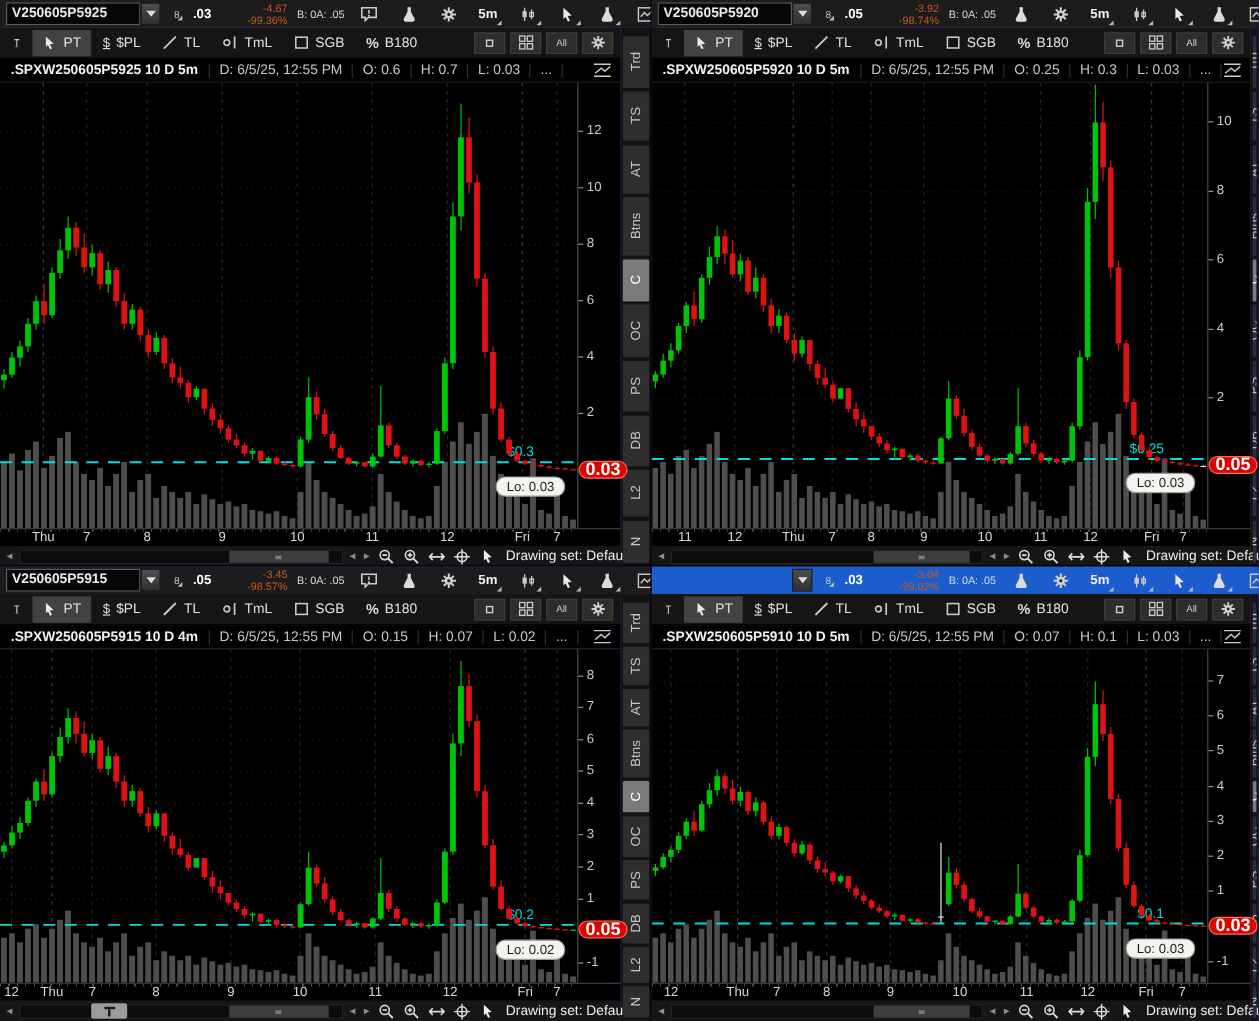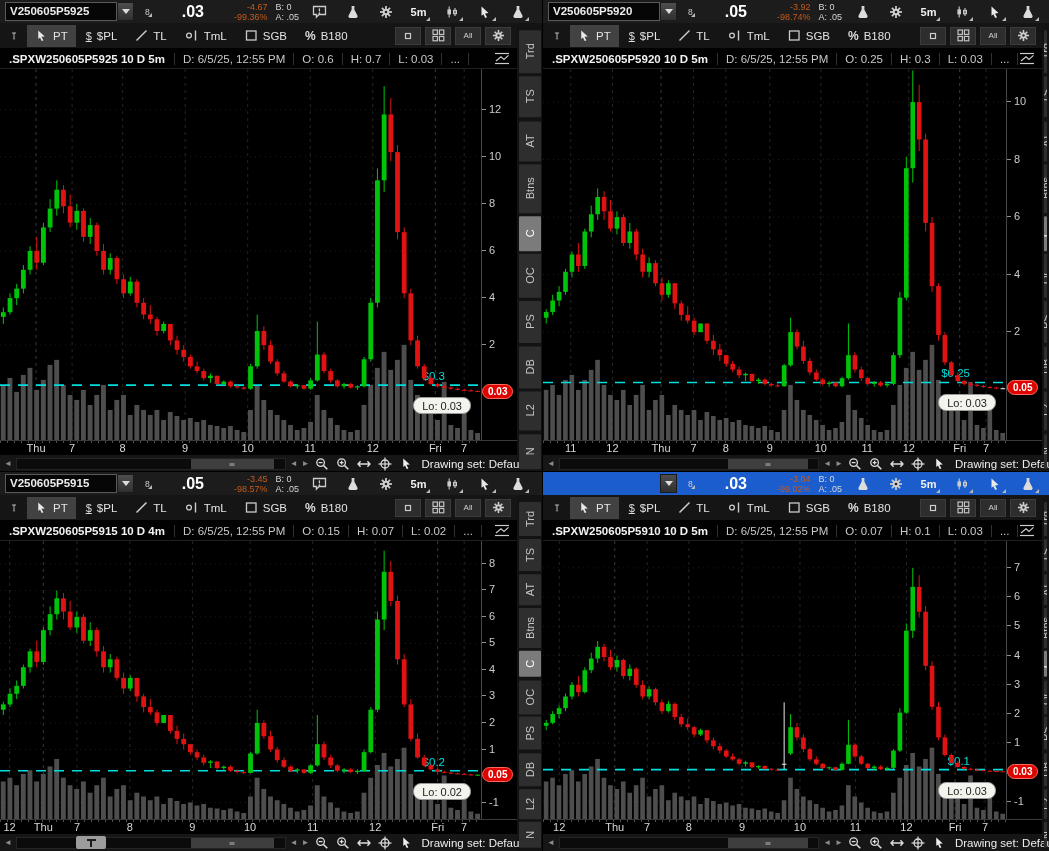--- a/index.html
+++ b/index.html
@@ -11,23 +11,23 @@
 
   
   .sym-toolbar { flex:0 0 23px; background:#1c1c1c; display:flex; align-items:center; padding:0 5px; gap:8px; }
   .panel.active .sym-toolbar { background:#1c5dce; }
   .combo { display:flex; height:19px; }
   .combo-text { width:112px; background:#060606; border:1px solid #5a5a5a; color:#ececec; font-size:11.5px; font-weight:bold; line-height:16px; padding:0 4px; white-space:nowrap; overflow:hidden; }
   .panel.active .combo-text { border-color:#8db2f5;margin-top:24px; }
   .combo-btn { width:17px; background:linear-gradient(#4d4d4d,#303030); border:1px solid #1a1a1a; display:flex; align-items:center; justify-content:center; }
   .tri-down { width:0; height:0; border-left:4px solid transparent; border-right:4px solid transparent; border-top:5px solid #ddd; }
   .link8 { display:flex; flex-direction:column; align-items:center; color:#ccc; font-size:8.5px; line-height:8px; position:relative; padding:2px 3px; }
-  .price { font-size:16px; font-weight:bold; color:#fff;margin-left:21px; }
+  .price { font-size:11px; font-weight:bold; color:#fff; }
   .chg { display:flex; flex-direction:column; align-items:flex-end; font-size:9px; line-height:10px; color:#c55a1b; white-space:nowrap;margin-left:22px; }
-  .ba  { display:flex; flex-direction:column; font-size:9px; line-height:10px; color:#d6d6d6; white-space:nowrap; }
+  .ba  { display:flex; flex-direction:row; font-size:9px; line-height:10px; color:#d6d6d6; white-space:nowrap; }
   .ibtn { position:relative; width:25px; height:21px; display:flex; align-items:center; justify-content:center; flex:0 0 auto; }
   .tf { font-size:11px; font-weight:bold; color:#f0f0f0; width:25px; text-align:right; }
   .has-caret::after { content:""; position:absolute; right:1px; bottom:1px; border-left:4px solid transparent; border-bottom:4px solid #b9b9b9; }
 
   
   .row2 { flex:1; display:flex; min-height:0;text-align:right; }
   .left-col { flex:1; display:flex; flex-direction:column; min-width:0; position:relative; }
 
   
   .draw-toolbar { flex:0 0 26px; background:#151515; display:flex; align-items:center; gap:2px; padding:0 3px; border-bottom:1px solid #000; }
@@ -45,21 +45,21 @@
   .ohlc { display:flex; height:100%; align-items:center; }
   .title-seg { padding:0 8px; border-right:1px solid #303030; white-space:nowrap; }
   .title-ic { margin-left:auto; padding-right:7px; flex:0 0 auto; }
 
   
   .chart-wrap { flex:1; position:relative; display:flex; min-height:0; }
   svg.plot { flex:1; min-width:0; display:block; background:#000; }
   .yaxis { flex:0 0 36px; position:relative; background:#000; border-left:1px solid #474747; font-size:11px; color:#cbcbcb; }
   .ytick { position:absolute; left:7px; line-height:13px; }
   .ytick i { position:absolute; left:-7px; top:6px; width:4px; height:1px; background:#909090; font-style:normal; }
-  .pxbadge { position:absolute; left:0; background:#dd0400; color:#fff; font-size:10px; font-weight:bold; height:15px; line-height:14px; padding:0 5px; border-radius:8px; border:1px solid #ff6a5a; white-space:nowrap; z-index:4; }
+  .pxbadge { position:absolute; left:0; background:#dd0400; color:#fff; font-size:15px; font-weight:bold; height:15px; line-height:14px; padding:0 5px; border-radius:8px; border:1px solid #ff6a5a; white-space:nowrap; z-index:4; }
   .lo-bubble { position:absolute; right:46px; background:#f4f4ee; color:#1c1c1c; font-size:11px; height:17px; line-height:16px; padding:0 8px; border-radius:8px; border:1px solid #9a9a9a; white-space:nowrap; z-index:3; }
 
   
   .xaxis { flex:0 0 15px; position:relative; font-size:11px; color:#d8d8d8; background:#000; border-top:1px solid #3a3a3a; overflow:hidden; }
   .xaxis .ruler { position:absolute; top:0; left:0; height:2px; background:repeating-linear-gradient(90deg,#4e4e4e 0 1px,transparent 1px 7px); }
   .xlab { position:absolute; top:1px; transform:translateX(-50%); white-space:nowrap; }
 
   
   .bottom-bar { flex:0 0 17px; display:flex; align-items:center; background:#161616; gap:4px; padding:0 4px; font-size:11.5px; color:#ededed; }
   .sb-end { color:#8c8c8c; font-size:8px; }

